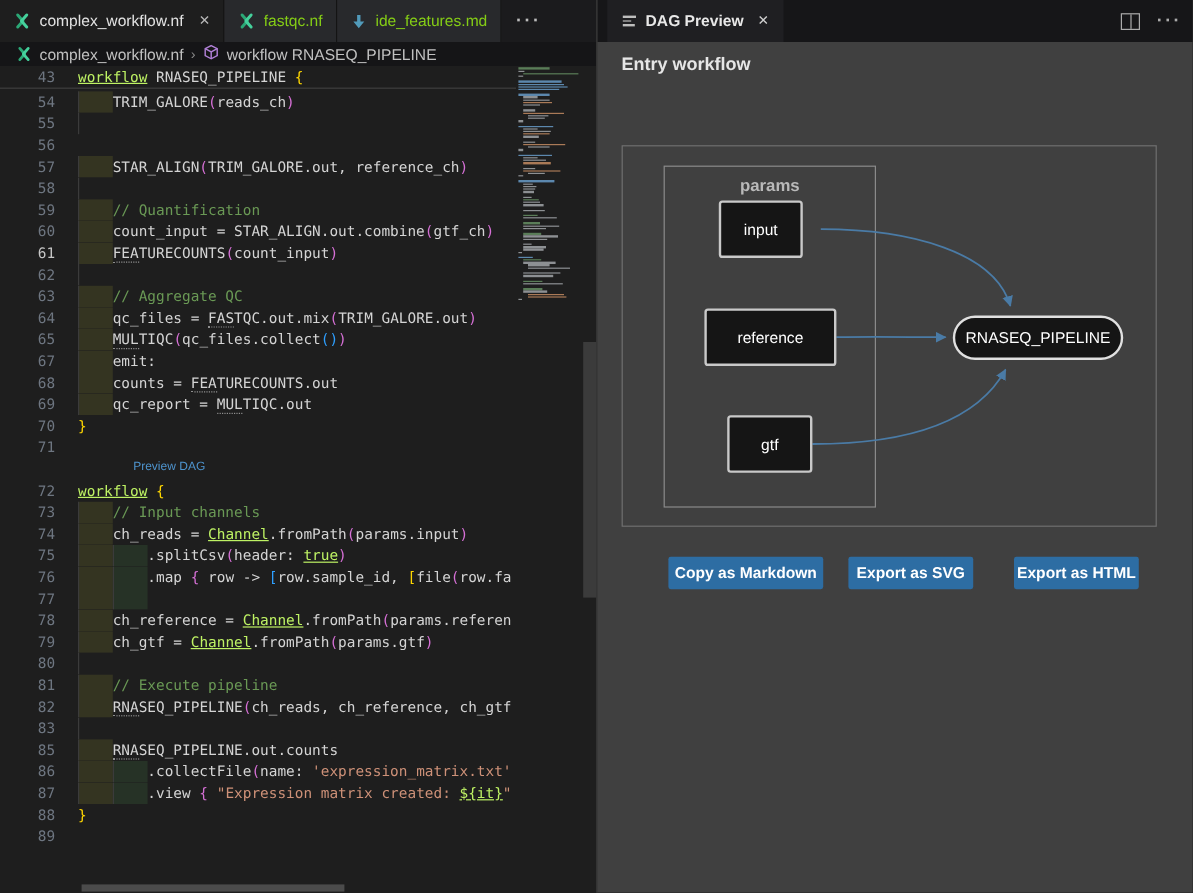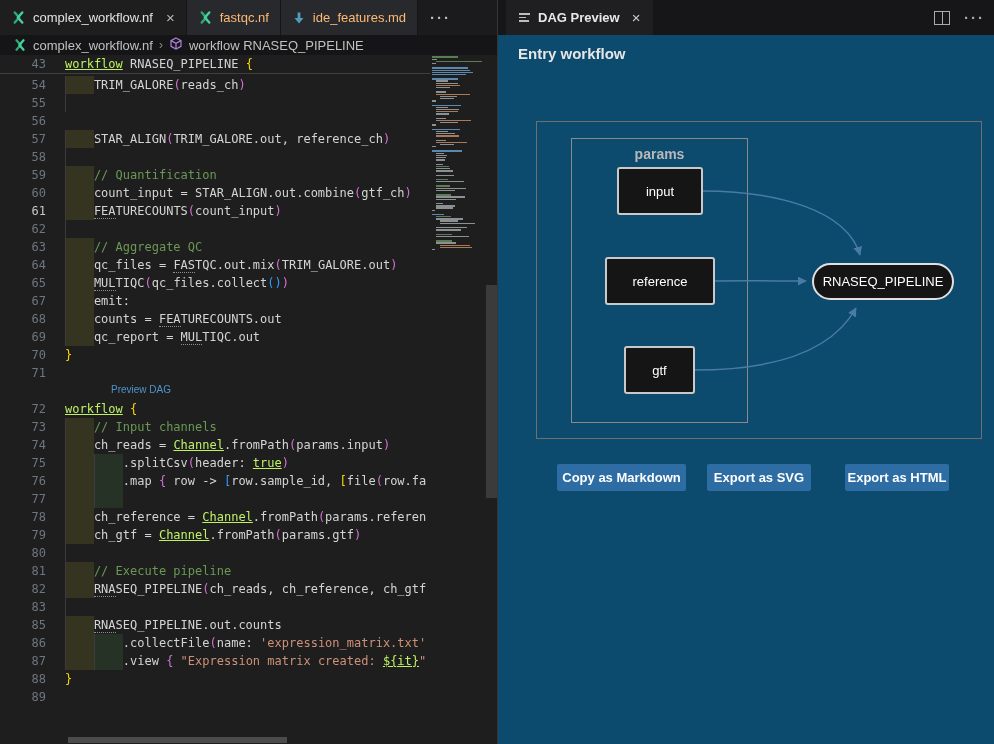--- a/index.html
+++ b/index.html
@@ -6,21 +6,21 @@
   html,body { width:994px; height:744px; overflow:hidden; background:#1e1e1e;
               font-family:"Liberation Sans", sans-serif; }
   #stage { position:relative; width:994px; height:744px; background:#1e1e1e; }
 
   
   #tabbar-left { position:absolute; left:0; top:0; width:497px; height:35px;
                  background:#1b1b1d; display:flex; align-items:stretch; }
   .tab { display:flex; align-items:center; gap:7px; padding:0 11px; font-size:13px;
          border-right:1px solid #141414; cursor:pointer; white-space:nowrap; }
   .tab.active { background:#1e1e1e; color:#e2e2e2; }
-  .tab.inactive { background:#28292c; color:#fdba74; }
+  .tab.inactive { background:#28292c; color:#84cc16; }
   .tab .close { font-size:15px; color:#b6b6b6; margin-left:6px; line-height:1; }
   .overflow-btn { margin-left:12px; align-self:center; color:#bdbdbd; font-size:15px;
                   letter-spacing:2px; font-weight:bold; cursor:pointer; }
 
   .nf-icon svg, .md-icon svg { display:block; }
 
   
   #breadcrumb { position:absolute; left:0; top:35px; width:497px; height:20px;
                 background:#151517; display:flex; align-items:center; gap:6px;
                 padding-left:13px; font-size:13px; color:#c0c0c0; }
@@ -53,51 +53,51 @@
   #minimap { position:absolute; left:430px; top:1px; width:56px; height:220px; cursor:pointer; }
   .mrow { position:relative; height:2.2px; }
   .mrow span { position:absolute; top:0.4px; height:1.4px; display:block; }
   #vscroll { position:absolute; left:486px; top:285px; width:11px; height:213px;
              background:rgba(121,121,121,0.32); cursor:pointer; }
   #hscroll { position:absolute; left:68px; top:682px; width:219px; height:6px;
              background:#4b4b4b; cursor:pointer; }
 
   
   #panel { position:absolute; left:497px; top:0; width:497px; height:744px;
-           background:#0c4a6e; border-left:1px solid #353535; }
+           background:#404040; border-left:1px solid #353535; }
   #panel-tabbar { position:relative; height:35px; background:#161618; }
   #panel-tab { position:absolute; left:8px; top:0; height:35px; display:flex; align-items:center;
                gap:8px; padding:0 13px; background:#1f1f22; color:#e8e8e8; font-size:13px;
                font-weight:bold; cursor:pointer; }
   #panel-tab .close { font-weight:normal; font-size:15px; color:#cfcfcf; margin-left:4px; }
   .preview-lines { display:inline-flex; flex-direction:column; gap:2px; }
   .preview-lines i { display:block; height:1.5px; background:#bdbdbd; }
   .preview-lines i:nth-child(1){ width:11px; } .preview-lines i:nth-child(2){ width:7px; }
   .preview-lines i:nth-child(3){ width:10px; }
   #panel-actions { position:absolute; right:9px; top:0; height:35px; display:flex;
                    align-items:center; gap:14px; }
   .split-icon { width:16px; height:14px; border:1.4px solid #ababab; position:relative; cursor:pointer; }
   .split-icon::after { content:""; position:absolute; left:50%; top:0; bottom:0; width:1.4px;
                        background:#ababab; }
   .more-icon { color:#ababab; font-size:15px; letter-spacing:2px; font-weight:bold; cursor:pointer; }
 
   #panel-heading { position:absolute; left:20px; top:45px; font-size:15px; font-weight:bold;
                    color:#e6e6e6; }
   #panel-desc { position:absolute; left:20px; top:83px; font-size:13px; color:#cdcdcd; }
 
-  #dag { position:absolute; left:38px; top:121px; width:446px; height:318px;
+  #dag { position:absolute; left:20px; top:121px; width:446px; height:318px;
          border:1px solid #6f6f6f; }
   #cluster { position:absolute; left:34px; top:16px; width:177px; height:285px;
              border:1px solid #8a8a8a; }
   #cluster-label { margin-top:7px; text-align:center; font-size:14px; font-weight:bold;
                    color:#b9b9b9; }
   .node { position:absolute; background:#151515; border:2px solid #c9c9c9; border-radius:3px;
           display:flex; align-items:center; justify-content:center; color:#ffffff;
           font-size:13px; cursor:pointer; }
-  #node-input     { left:80px;  top:45px;  width:86px;  height:48px; }
+  #node-input     { left:80px;  top:45px;  width:70px;  height:48px; }
   #node-reference { left:68px;  top:135px; width:110px; height:48px; }
   #node-gtf       { left:87px;  top:224px; width:71px;  height:48px; }
   #node-pipeline  { left:275px; top:141px; width:142px; height:37px; border-radius:19px;
                     border-color:#e0e0e0; }
   #edges { position:absolute; left:0; top:0; width:446px; height:318px; pointer-events:none; }
 
   .dag-btn { position:absolute; top:464px; height:27px; background:#2D6DA3; color:#ffffff;
              border:none; border-radius:2px; font-family:"Liberation Sans",sans-serif;
              font-size:13px; font-weight:600; cursor:pointer; }
   #btn-md   { left:59px;  width:129px; }

